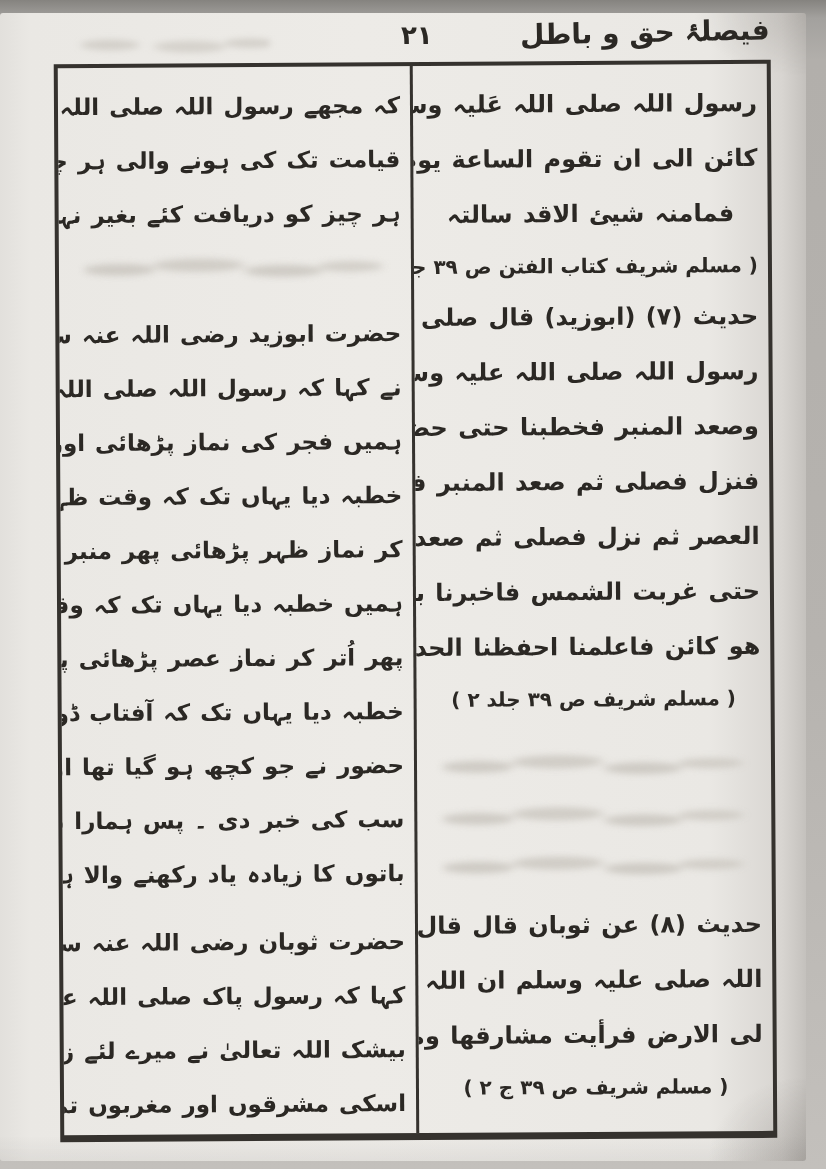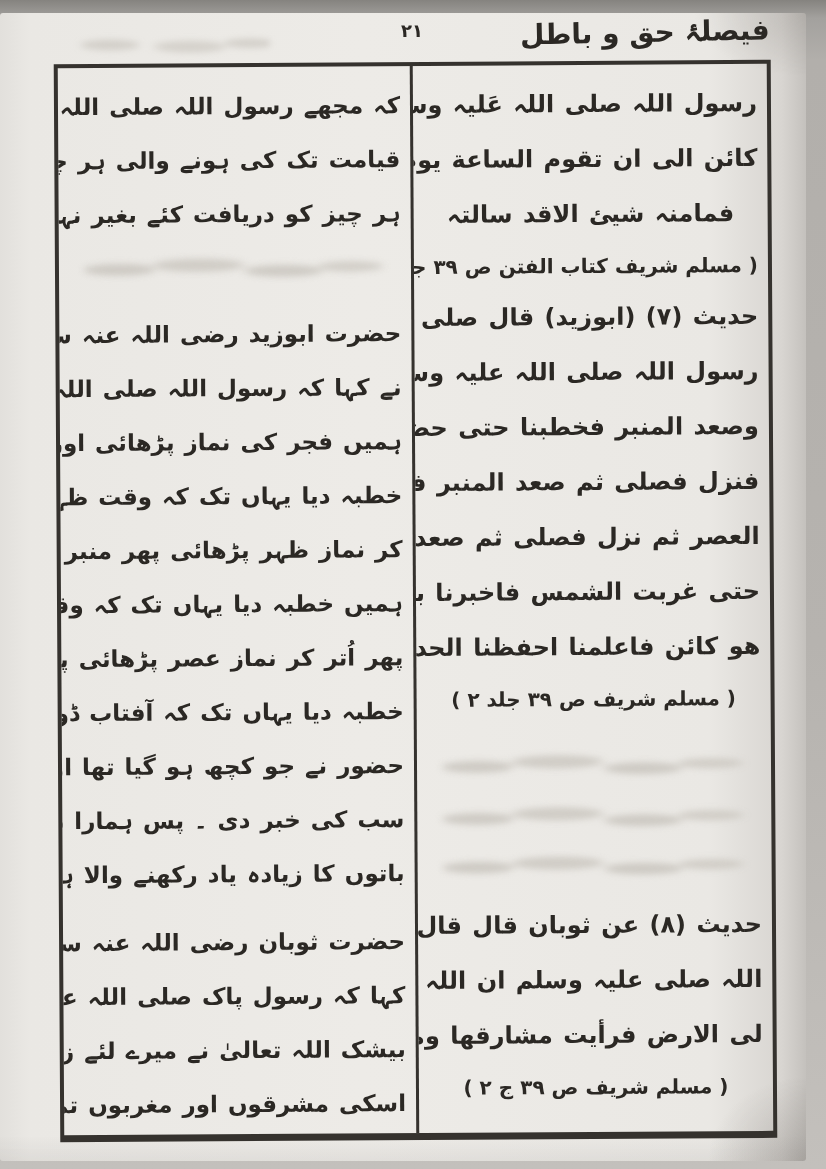--- a/index.html
+++ b/index.html
@@ -27,21 +27,21 @@
       linear-gradient(to top, rgba(120,115,110,.10), transparent 24px);
   }
   .header-title{
     position:absolute;top:16px;right:56px;
     font-size:28px;font-weight:700;color:#2b2824;
     direction:rtl;letter-spacing:1px;
     transform:rotate(-1.2deg);
   }
   .page-number{
     position:absolute;top:20px;left:401px;
-    font-size:18px;font-weight:700;color:#2b2824;
+    font-size:26px;font-weight:700;color:#2b2824;
   }
   
   .frame{
     position:absolute;left:57px;top:62px;width:717px;height:1078px;
     border:4px solid #35322e;border-bottom-width:7px;
     transform:rotate(-0.35deg);
     box-sizing:border-box;
   }
   .divider{
     position:absolute;left:352px;top:0;bottom:0;width:3px;background:#35322e;

